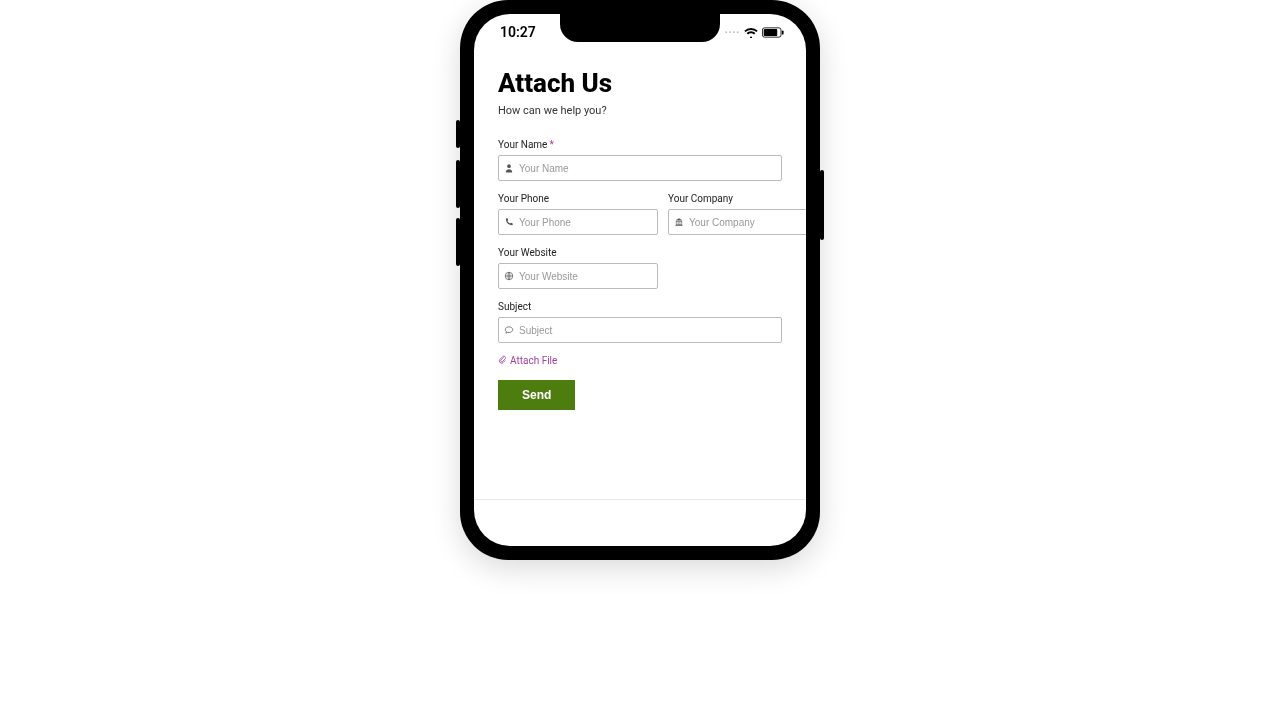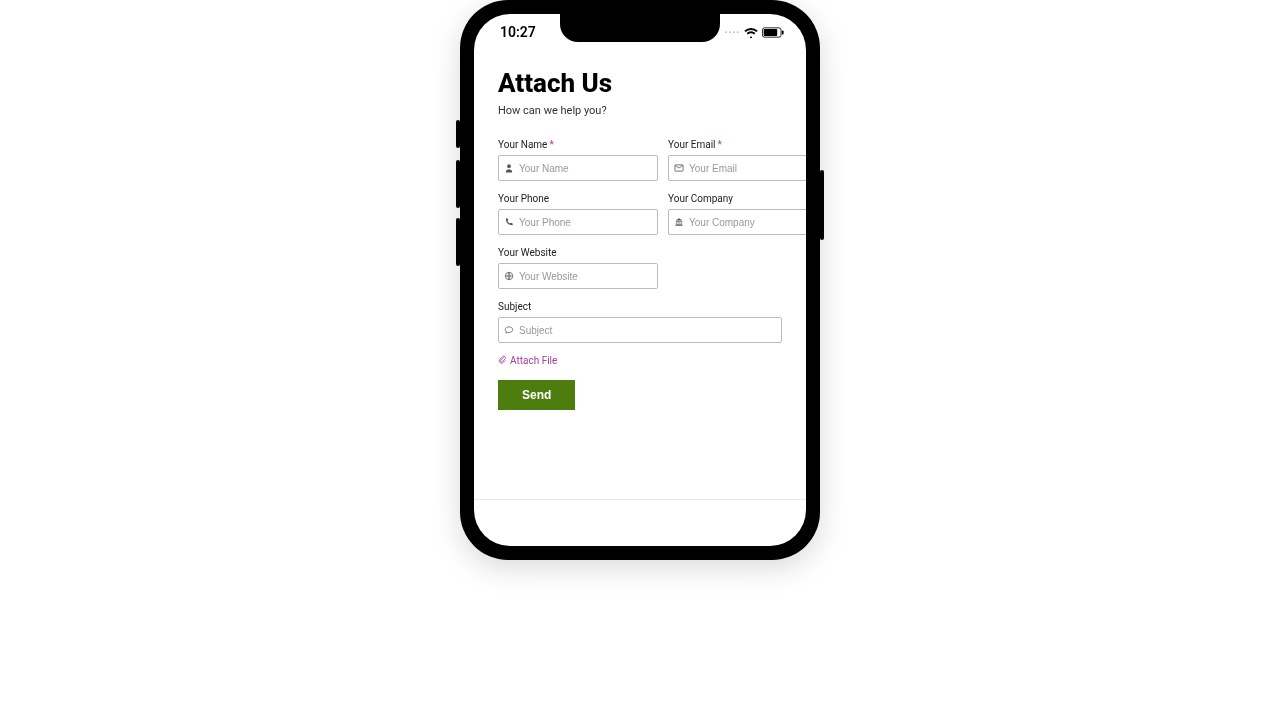--- a/index.html
+++ b/index.html
@@ -213,32 +213,20 @@
           <label class="label"><span>Your Name</span><span class="req">*</span></label>
           <div class="input-wrap">
             <span class="icon">
               <svg viewBox="0 0 16 16" fill="currentColor">
                   <path d="M8 8a3 3 0 100-6 3 3 0 000 6zm-5 6c0-2.5 2.2-4 5-4s5 1.5 5 4v1H3v-1z"></path>
                 </svg>
             </span>
             <input type="text" placeholder="Your Name" style="">
           </div>
         </div>
-        <div class="field">
-          <label class="label"><span>Your Email</span><span class="req">*</span></label>
-          <div class="input-wrap">
-            <span class="icon">
-              <svg viewBox="0 0 16 16" fill="none" stroke="currentColor" stroke-width="1.3">
-                  <rect x="1.5" y="3" width="13" height="10" rx="1"></rect>
-                  <path d="M2 4l6 4 6-4"></path>
-                </svg>
-            </span>
-            <input type="text" placeholder="Your Email" style="">
-          </div>
-        </div>
       </div>
 
       <div class="row">
         <div class="field">
           <label class="label">Your Phone</label>
           <div class="input-wrap">
             <span class="icon">
               <svg viewBox="0 0 16 16" fill="currentColor">
                   <path d="M4 2l2 .5.8 2.5-1.3 1.3a10 10 0 004.2 4.2l1.3-1.3 2.5.8.5 2c0 .6-.5 1-1 1C7 13 3 9 3 3c0-.5.4-1 1-1z"></path>
                 </svg>

